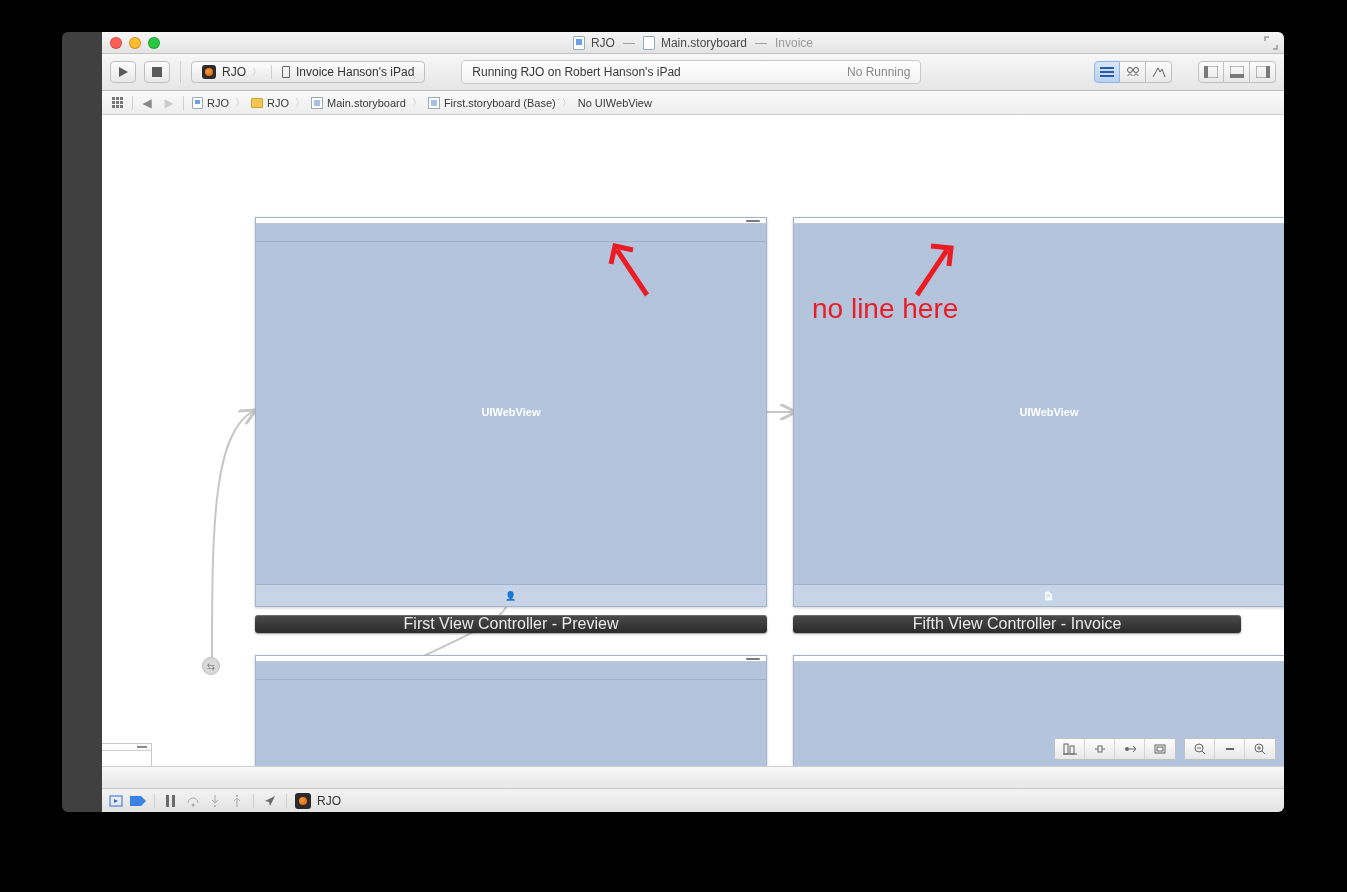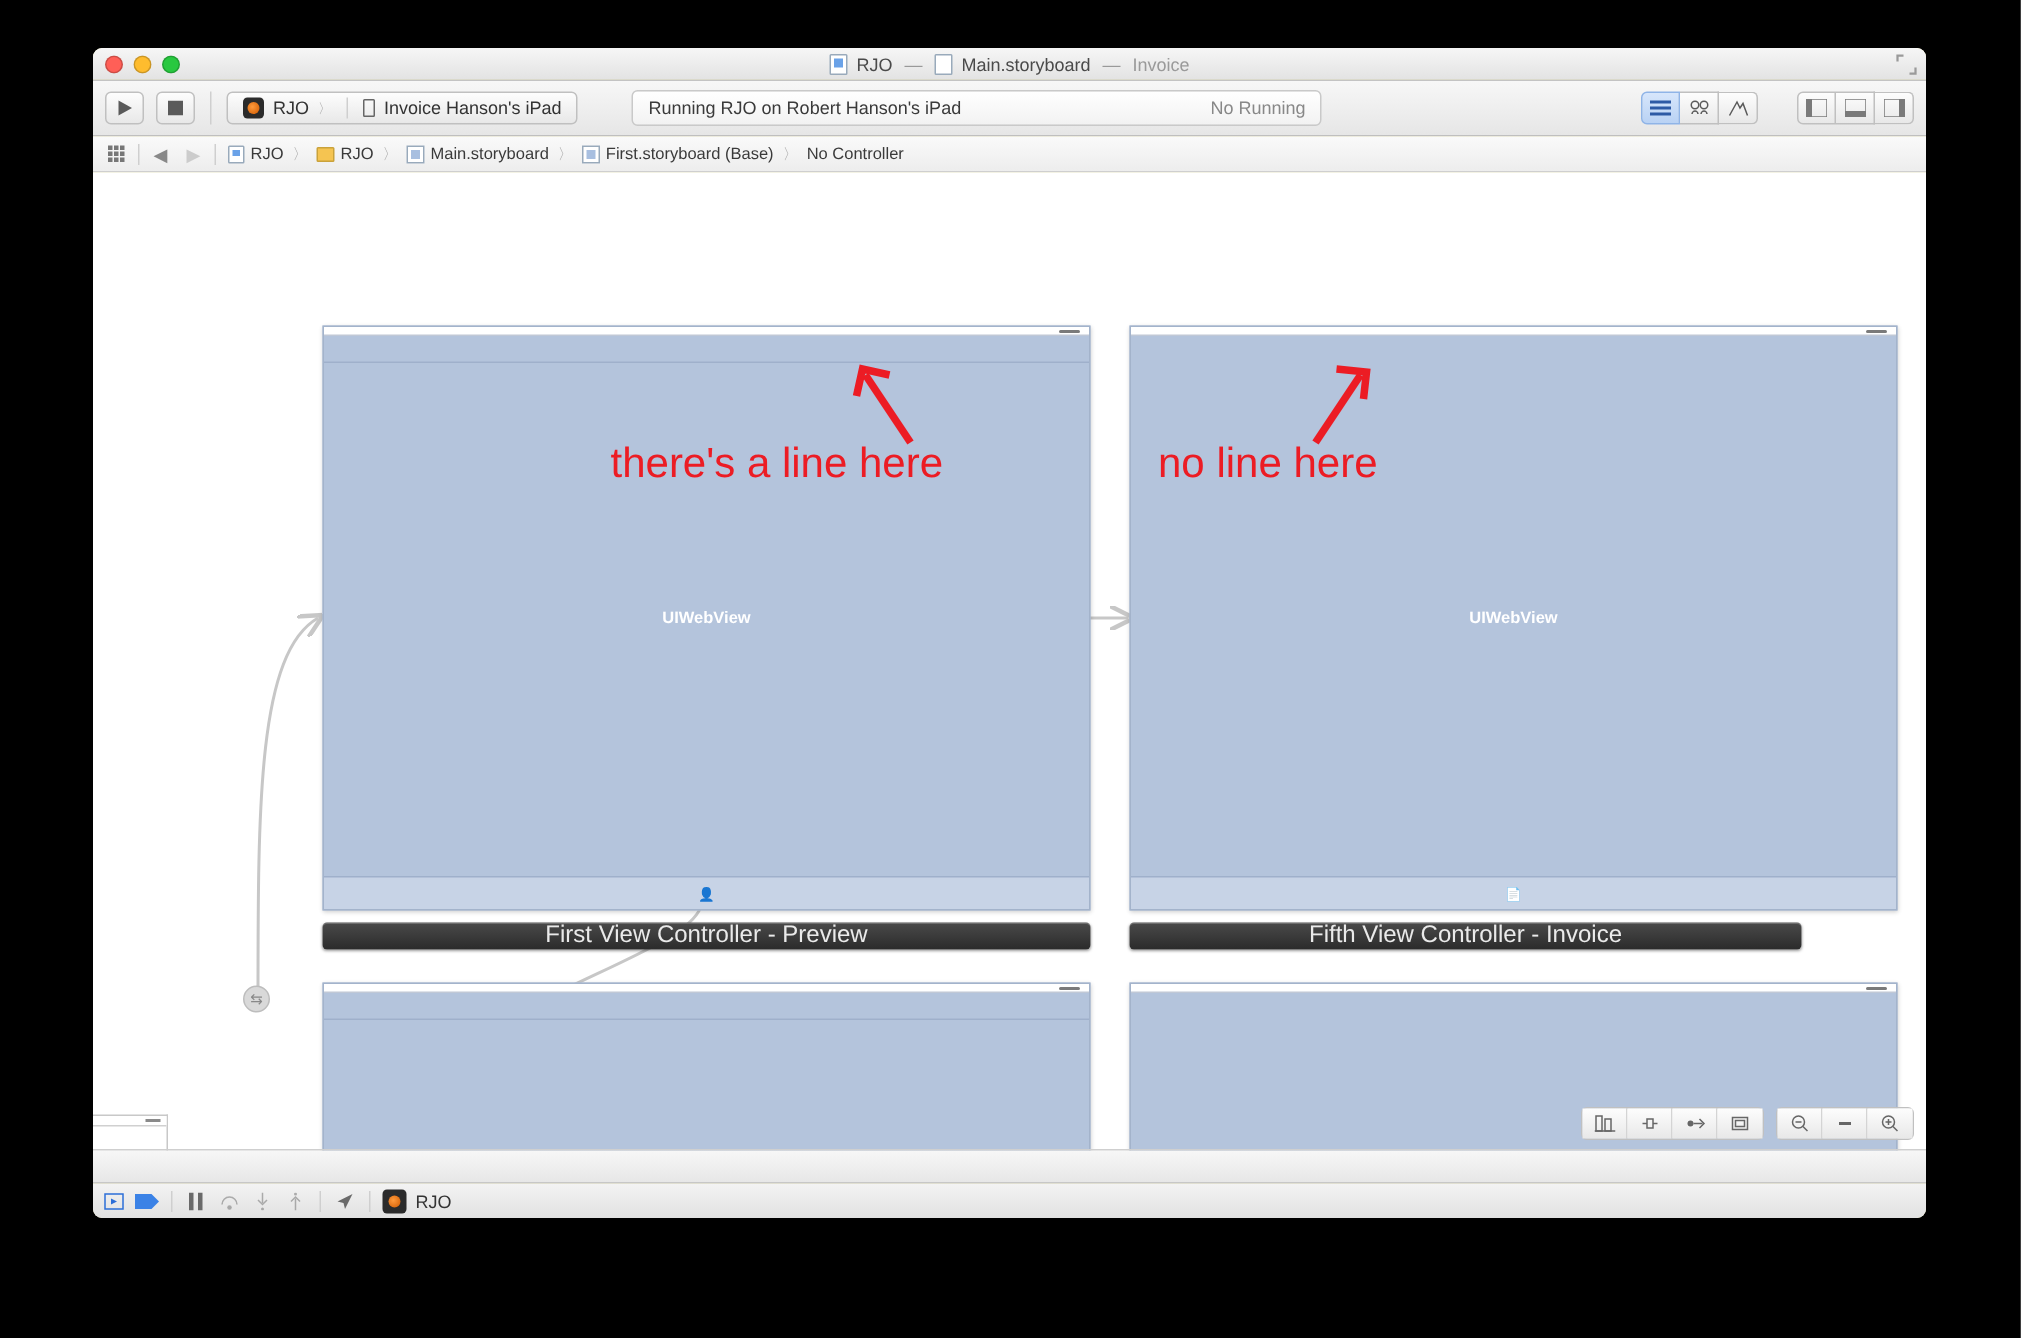--- a/index.html
+++ b/index.html
@@ -1,20 +1,20 @@
 <!DOCTYPE html>
 <html><head>
 <meta charset="utf-8">
 <style>
   * { box-sizing: border-box; margin: 0; padding: 0; }
   html, body { width: 1347px; height: 892px; background: #000; font-family: "Lucida Grande", "Helvetica Neue", Arial, sans-serif; font-size: 12px; }
   .window {
     position: absolute; left: 62px; top: 32px; width: 1222px; height: 780px;
-    background: #fef9c3; border-radius: 6px; box-shadow: 0 10px 40px rgba(0,0,0,.6);
-    overflow: hidden; display: flex; flex-direction: column;
+    background: #404040; border-radius: 6px; box-shadow: 0 10px 40px rgba(0,0,0,.6);
+    overflow: hidden; display: flex; flex-direction: column; padding-left: 40px;
   }
   
   .titlebar { height: 22px; background: linear-gradient(#f6f6f6,#e3e3e3); border-bottom: 1px solid #c3c3c3; display:flex; align-items:center; position:relative; }
   .traffic { display:flex; gap:7px; margin-left:8px; }
   .dot { width:12px; height:12px; border-radius:50%; border:1px solid rgba(0,0,0,.2); }
   .dot.red{background:#ff5f57}.dot.yel{background:#febc2e}.dot.grn{background:#28c840}
   .title-center{position:absolute;left:0;right:0;display:flex;justify-content:center;align-items:center;gap:6px;color:#4a4a4a;font-size:12px;pointer-events:none}
   .title-center .sep{color:#999;margin:0 2px}
   .title-center .edited{color:#9a9a9a}
   .doc-ico{width:12px;height:14px;background:#fff;border:1px solid #9ab;border-radius:1px;display:inline-block;position:relative}
@@ -208,21 +208,21 @@
         <span class="sbico"></span>
         <span>Main.storyboard</span>
       </div>
     <span class="chev">〉</span>
     <div class="crumb">
         <span class="sbico"></span>
         <span>First.storyboard (Base)</span>
       </div>
     <span class="chev">〉</span>
     <div class="crumb">
-        <span>No Controller</span>
+        <span>No UIWebView</span>
       </div>
   </div>
 
   <div class="canvas">
 
     <svg class="segue" style="left:0;top:0" width="1222" height="700">
       <defs>
         <marker id="ah" markerWidth="8" markerHeight="8" refX="6" refY="4" orient="auto">
             <path d="M0 0L8 4L0 8" fill="none" stroke="#c7c7c7" stroke-width="1.5"></path>
           </marker>
@@ -268,21 +268,20 @@
 
     <div class="scene" style="left:691px;top:540px;height:230px">
       <div class="topstrip"></div>
       <div class="body" style="align-items:flex-end;padding-bottom:36px"></div>
     </div>
 
     <svg class="arrow" style="left:505px;top:125px" width="50" height="60">
       <path d="M40 55 L10 10" stroke="#ec1c24" stroke-width="5" fill="none"></path>
       <path d="M4 24 L8 6 L26 10" stroke="#ec1c24" stroke-width="5" fill="none" stroke-linejoin="miter"></path>
     </svg>
-    <div class="anno" style="left:345px;top:178px"><span>there's a line here</span></div>
 
     <svg class="arrow" style="left:805px;top:125px" width="50" height="60">
       <path d="M10 55 L40 10" stroke="#ec1c24" stroke-width="5" fill="none"></path>
       <path d="M24 6 L44 8 L42 26" stroke="#ec1c24" stroke-width="5" fill="none" stroke-linejoin="miter"></path>
     </svg>
     <div class="anno" style="left:710px;top:178px"><span>no line here</span></div>
 
     <div class="partial"></div>
 
     <div class="eb-right">

